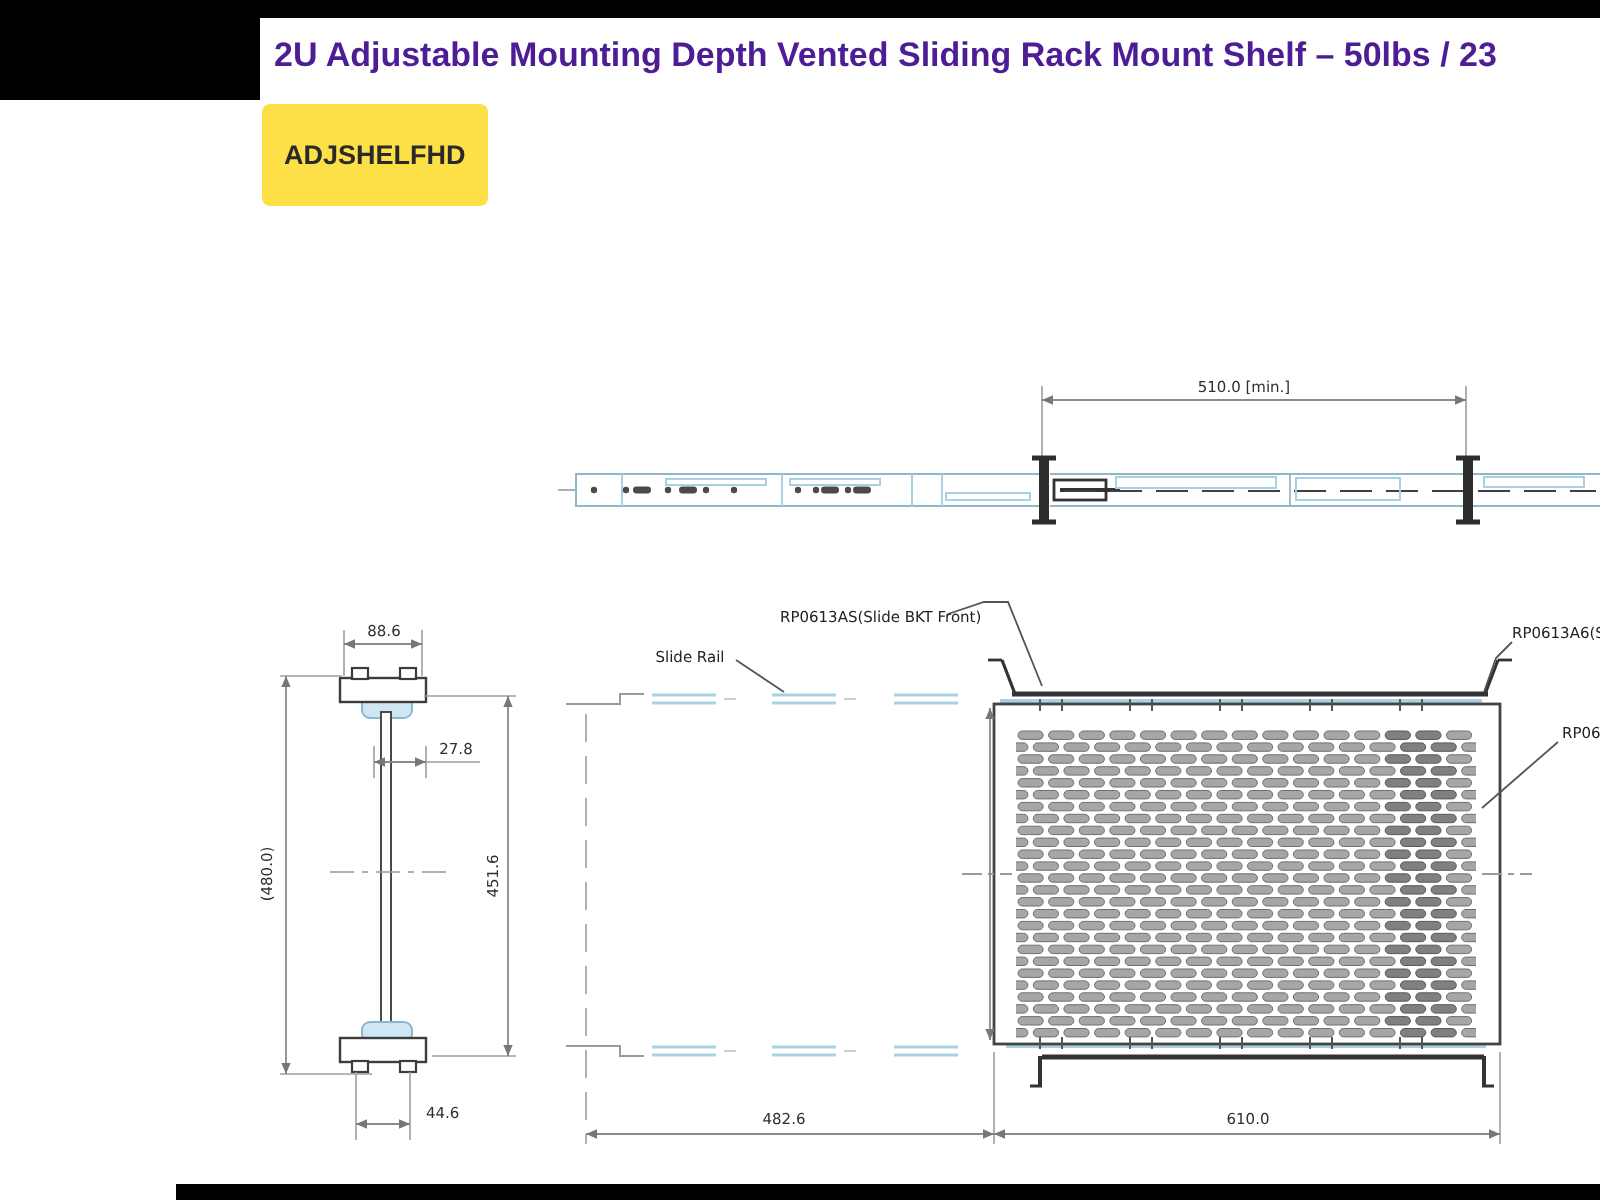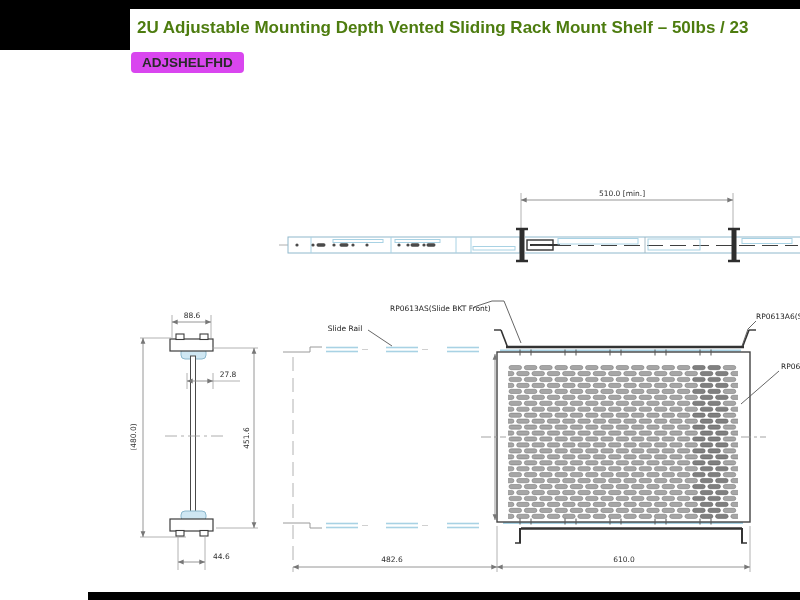--- a/index.html
+++ b/index.html
@@ -3,23 +3,23 @@
 <meta charset="utf-8">
 <style>
   html,body{margin:0;padding:0;background:#000;}
   #canvas{position:relative;width:800px;height:600px;background:#fff;overflow:hidden;
           font-family:"Liberation Sans",sans-serif;}
   .black-bar{position:absolute;background:#000;}
   #top-bar{left:0;top:0;width:800px;height:9px;}
   #corner-block{left:0;top:0;width:130px;height:50px;}
   #bottom-bar{left:88px;top:592px;width:712px;height:8px;}
   #page-title{position:absolute;left:137px;top:18px;font-size:17px;font-weight:bold;
-              color:#4d7c0f;white-space:nowrap;letter-spacing:0px;}
-  #part-badge{position:absolute;left:131px;top:52px;background:#d946ef;color:#2a2a2a;
-              font-size:13.5px;font-weight:600;padding:3px 11px;border-radius:4px;}
+              color:#4c1d95;white-space:nowrap;letter-spacing:0px;}
+  #part-badge{position:absolute;left:131px;top:52px;background:#fde047;color:#2a2a2a;
+              font-size:13.5px;font-weight:600;padding:18px 11px;border-radius:4px;}
   svg{position:absolute;left:0;top:0;}
   text{font-family:"DejaVu Sans",sans-serif;font-size:7.5px;fill:#2f2f2f;}
   .lbl{font-size:7.5px;fill:#222;}
   .dim{stroke:#8a8a8a;stroke-width:0.9;fill:none;}
   .ext{stroke:#9e9e9e;stroke-width:0.8;fill:none;}
   .dark{stroke:#3c3c3c;fill:#fff;}
   .blue{stroke:#a8d2e4;fill:none;}
   .leader{stroke:#555;stroke-width:0.9;fill:none;}
 </style>
 </head>

